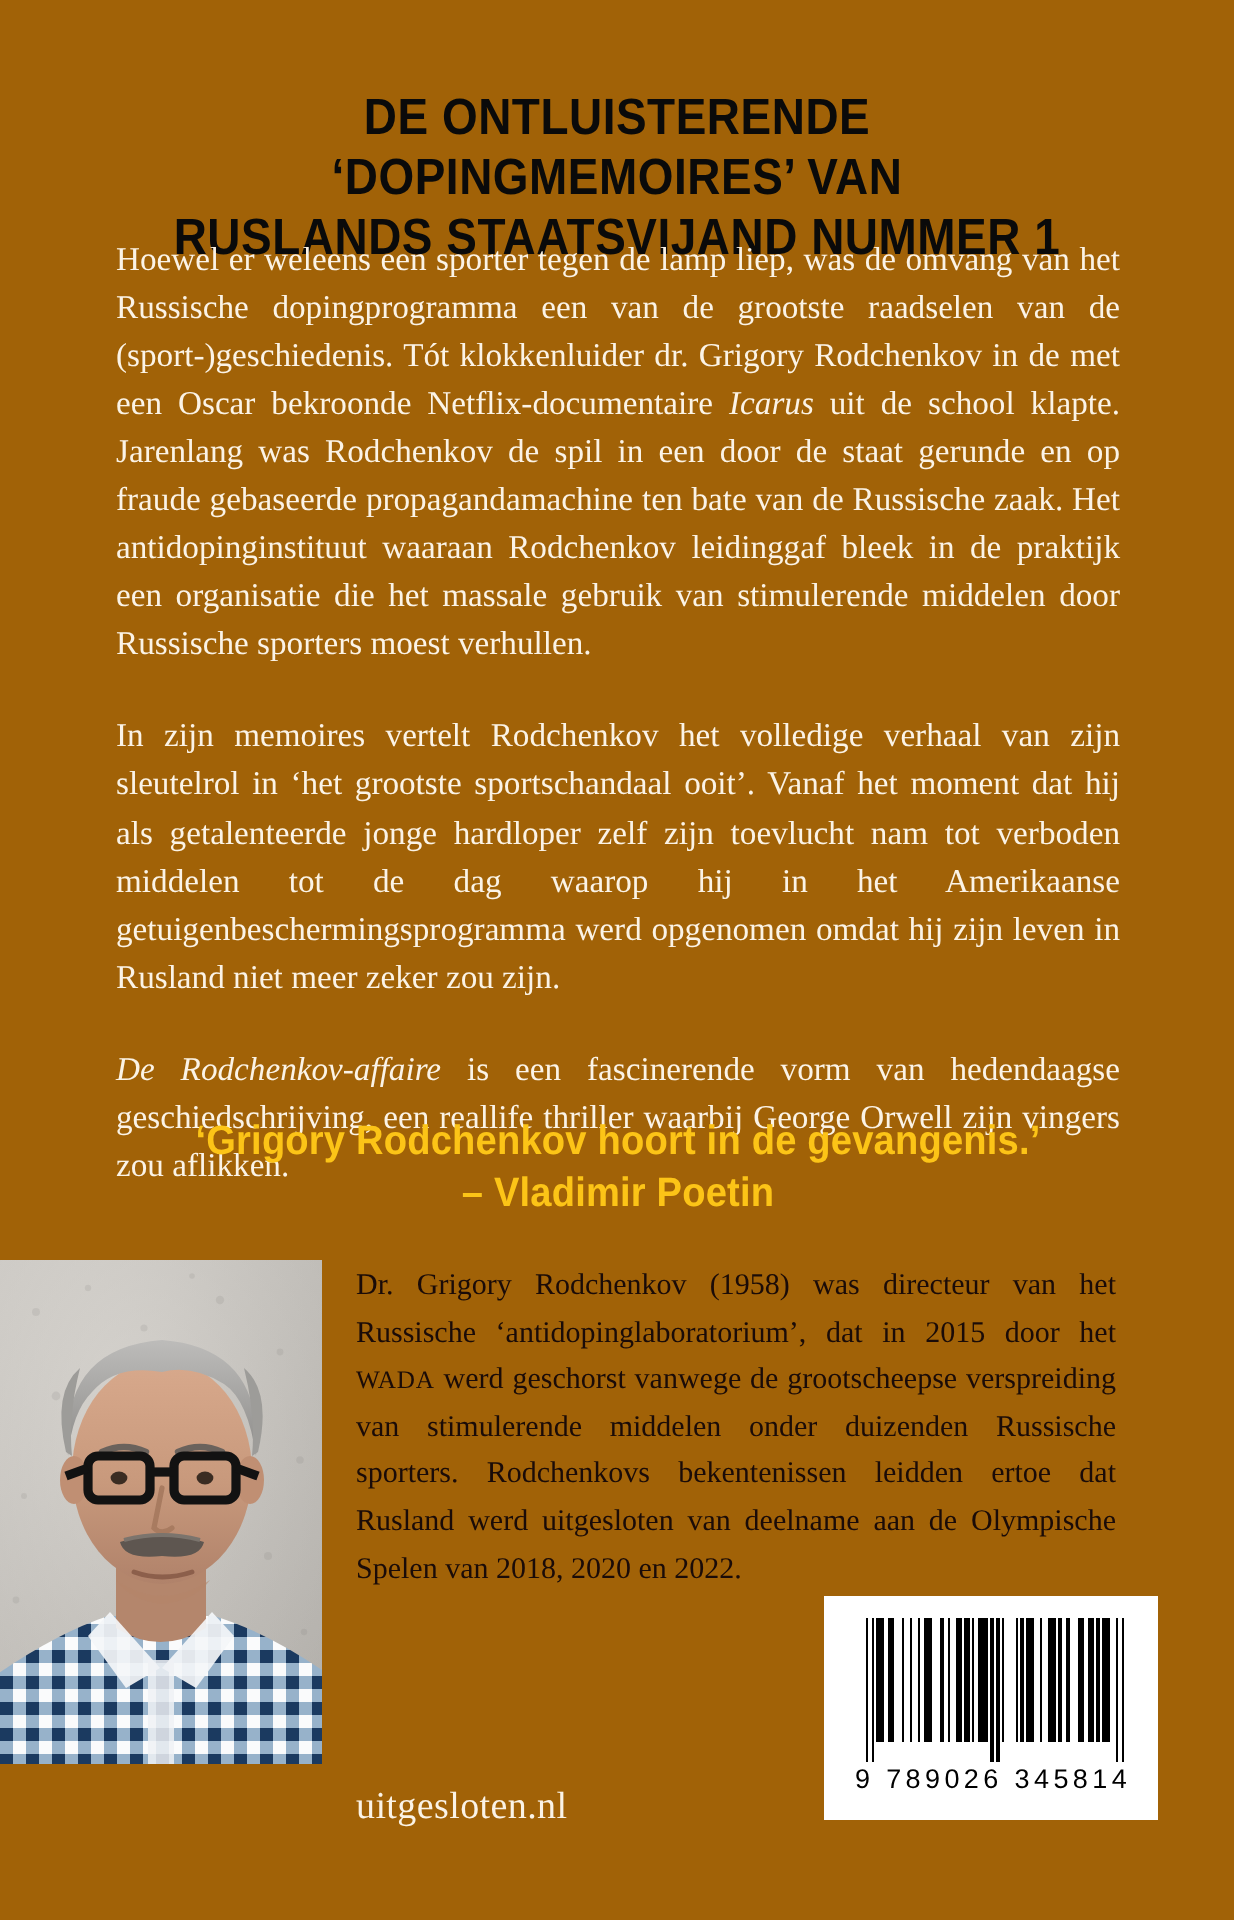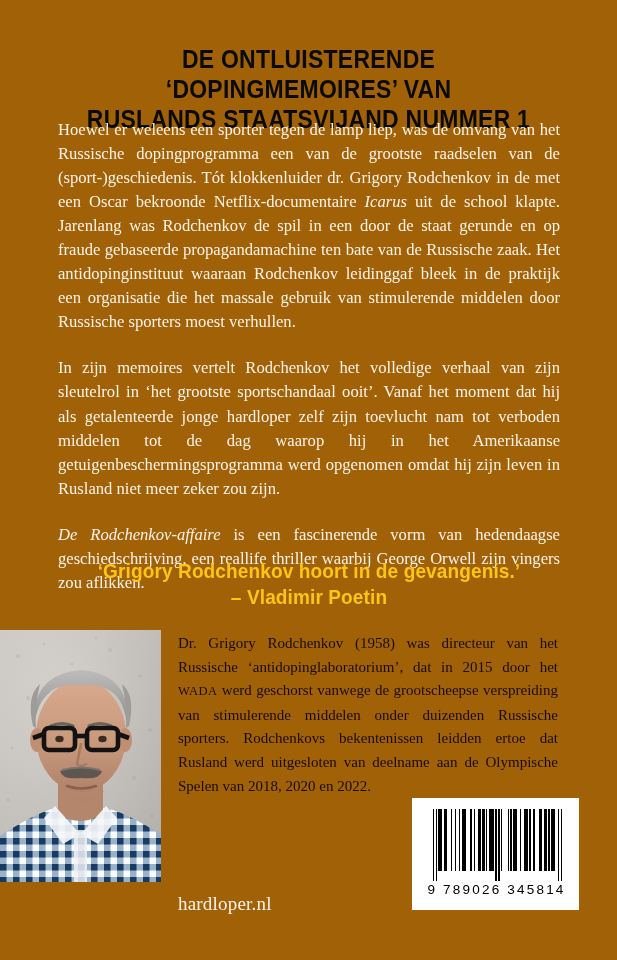--- a/index.html
+++ b/index.html
@@ -258,21 +258,21 @@
       <path d="M 62 140 Q 81 135 100 140" stroke="#7B746D" stroke-width="2" fill="none"></path>
 
       <path d="M 67 156 Q 81 161 96 156" stroke="#8C5F4B" stroke-width="2.4" fill="none" stroke-linecap="round"></path>
 
       <path d="M 58 160 Q 81 176 105 160 Q 98 170 81 172 Q 65 170 58 160 Z" fill="#B5856A" opacity="0.55"></path>
     </svg>
   </div>
 
   <div class="bio"><span>Dr. Grigory Rodchenkov (1958) was directeur van het Russische ‘antidopinglaboratorium’, dat in 2015 door het </span><span class="smallcaps">WADA</span><span> werd geschorst vanwege de grootscheepse verspreiding van stimulerende middelen onder duizenden Russische sporters. Rodchenkovs bekentenissen leidden ertoe dat Rusland werd uitgesloten van deelname aan de Olympische Spelen van 2018, 2020 en 2022.</span></div>
 
-  <div class="publisher">hardloper.nl</div>
+  <div class="publisher">uitgesloten.nl</div>
 
   <div class="barcode-box">
     <div class="barcode-bars" id="bars">
         <i class="" style="left:0.0000%;width:1.0526%"></i>
         <i class="" style="left:2.1053%;width:1.0526%"></i>
         <i class="short" style="left:4.2105%;width:3.1579%"></i>
         <i class="short" style="left:8.4211%;width:2.1053%"></i>
         <i class="short" style="left:13.6842%;width:1.0526%"></i>
         <i class="short" style="left:16.8421%;width:1.0526%"></i>
         <i class="short" style="left:20.0000%;width:1.0526%"></i>

